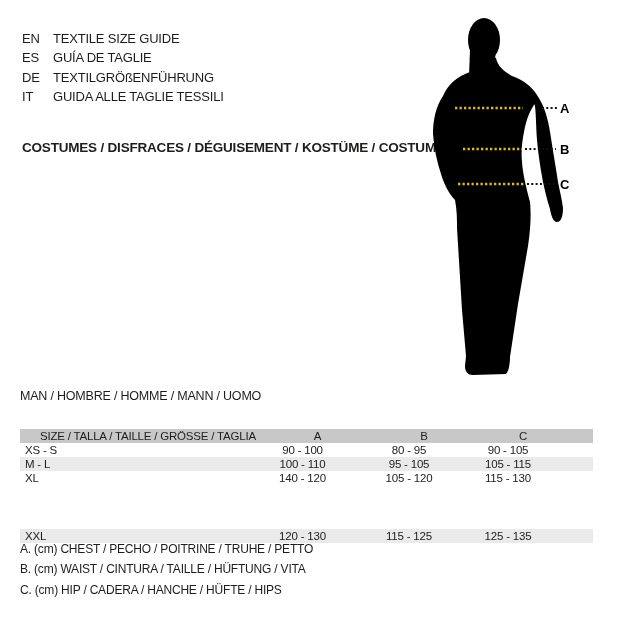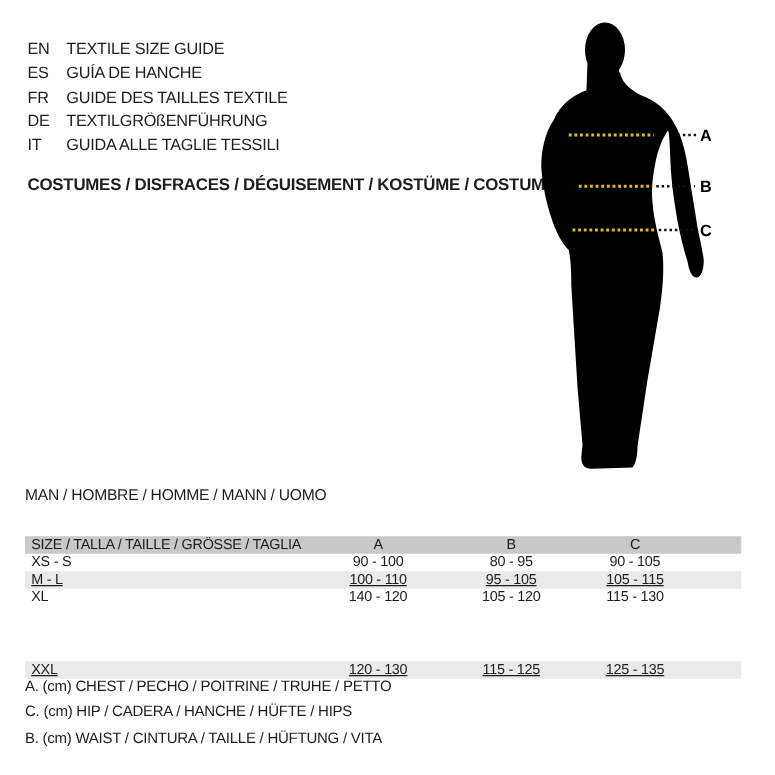--- a/index.html
+++ b/index.html
@@ -31,43 +31,39 @@
   
   .section-title { position: absolute; left: 20px; top: 389px; font-size: 12.5px; white-space: nowrap; }
 
   
   .size-table { position: absolute; left: 20px; top: 429px; width: 573px; font-size: 11.5px; }
   .t-row { display: grid; grid-template-columns: 230px 105px 108px 130px; height: 14px; align-items: center; }
   .t-row > div { text-align: center; line-height: 14px; white-space: nowrap; }
   .t-row > .c-size { text-align: left; padding-left: 5px; }
   .t-row > .c-c { padding-right: 40px; }
   .t-head { background: #c8c8c8; }
-  .t-row.striped { background: #eaeaea; text-decoration: underline; }
+  .t-row.striped { background: #eaeaea; }
 
   
   .notes { position: absolute; left: 20px; top: 539px; font-size: 12px; }
   .note-line { height: 20.4px; line-height: 20.4px; white-space: nowrap; }
 </style>
 </head>
 <body>
 
 <div id="page">
 
   <div class="lang-list">
       <div class="lang-row">
         <div class="lang-code">EN</div>
         <div class="lang-label">TEXTILE SIZE GUIDE</div>
       </div>
       <div class="lang-row">
         <div class="lang-code">ES</div>
-        <div class="lang-label">GUÍA DE HANCHE</div>
-      </div>
-      <div class="lang-row">
-        <div class="lang-code">FR</div>
-        <div class="lang-label">GUIDE DES TAILLES TEXTILE</div>
+        <div class="lang-label">GUÍA DE TAGLIE</div>
       </div>
       <div class="lang-row">
         <div class="lang-code">DE</div>
         <div class="lang-label">TEXTILGRÖßENFÜHRUNG</div>
       </div>
       <div class="lang-row">
         <div class="lang-code">IT</div>
         <div class="lang-label">GUIDA ALLE TAGLIE TESSILI</div>
       </div>
     </div>
@@ -120,21 +116,21 @@
 
       <text class="measure-label" x="150" y="98.5">A</text>
       <text class="measure-label" x="150" y="139.5">B</text>
       <text class="measure-label" x="150" y="174.5">C</text>
     </svg>
   </div>
 
   <div class="section-title">MAN / HOMBRE / HOMME / MANN / UOMO</div>
 
   <div class="size-table">
-    <div class="t-row t-head" style="background: rgb(200, 200, 200);">
+    <div class="t-row t-head" style="background: rgb(200, 200, 200); padding-left: 15px;">
       <div class="c-size">SIZE / TALLA / TAILLE / GRÖSSE / TAGLIA</div>
       <div class="c-a">A</div>
       <div class="c-b">B</div>
       <div class="c-c">C</div>
     </div>
     <div id="table-body">
         <div class="t-row">
           <div class="c-size">XS - S</div>
           <div class="c-a">90 - 100</div>
           <div class="c-b">80 - 95</div>
@@ -156,17 +152,17 @@
           <div class="c-size">XXL</div>
           <div class="c-a">120 - 130</div>
           <div class="c-b">115 - 125</div>
           <div class="c-c">125 - 135</div>
         </div>
       </div>
   </div>
 
   <div class="notes">
       <div class="note-line">A. (cm) CHEST / PECHO / POITRINE / TRUHE / PETTO</div>
+      <div class="note-line">B. (cm) WAIST / CINTURA / TAILLE / HÜFTUNG / VITA</div>
       <div class="note-line">C. (cm) HIP / CADERA / HANCHE / HÜFTE / HIPS</div>
-      <div class="note-line">B. (cm) WAIST / CINTURA / TAILLE / HÜFTUNG / VITA</div>
     </div>
 
 </div>
 
 </body></html>

